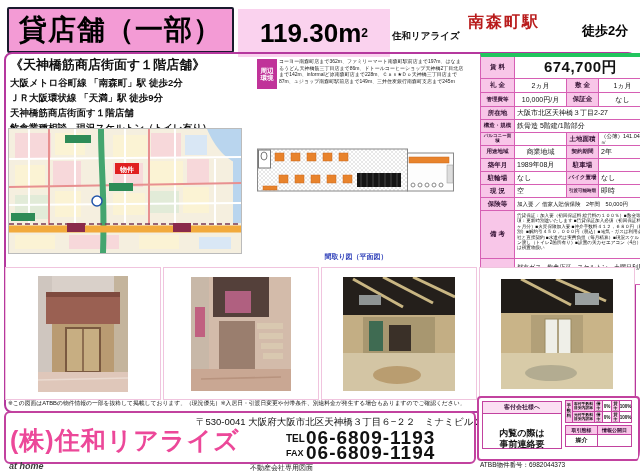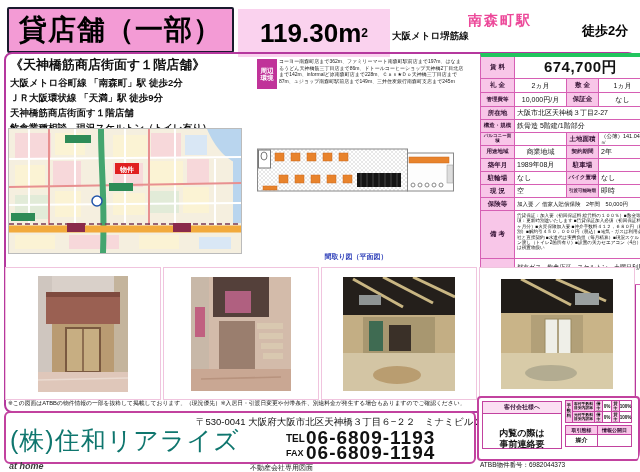--- a/index.html
+++ b/index.html
@@ -7,21 +7,21 @@
         font-family:"Liberation Sans","DejaVu Sans",sans-serif;color:#111;border-radius:21px;}
   .abs{position:absolute;}
   
   .type-box{left:7px;top:7px;width:223px;height:42px;background:#F39BD5;border:2px solid #1A1A2E;
             border-radius:2px;display:flex;align-items:center;justify-content:center;
             font-size:28px;font-weight:bold;color:#000;letter-spacing:1px;}
   .area-box{left:238px;top:9px;width:152px;height:48px;background:#FAD2EE;display:flex;
             align-items:center;justify-content:center;font-size:26px;font-weight:bold;color:#000;}
   .area-box sup{font-size:12px;}
   .line-name{left:392px;top:30px;font-size:9.5px;font-weight:bold;color:#111;}
-  .station-name{left:468px;top:12px;font-size:14px;font-weight:bold;letter-spacing:2px;color:#ec4899;}
+  .station-name{left:468px;top:12px;font-size:16px;font-weight:bold;letter-spacing:2px;color:#b91c1c;}
   .walk-time{left:582px;top:22px;font-size:13px;font-weight:bold;color:#000;}
   
   .main-frame{left:4px;top:52px;width:628px;height:357px;border:2px solid #B5389E;border-radius:8px;}
   
   .catch{left:10px;top:56px;width:246px;}
   .catch-title{font-size:13px;font-weight:bold;margin-bottom:3px;}
   .catch-line{font-size:9.5px;font-weight:bold;margin-bottom:2px;}
   
   .env-label{left:257px;top:59px;width:18px;height:28px;background:#C03399;color:#fff;
              font-size:6.5px;font-weight:bold;word-break:break-all;line-height:1.15;
@@ -51,21 +51,21 @@
   .feat{font-size:6px;line-height:7.5px;}
   
   .photo-box{top:267px;width:154px;height:131px;border:1px solid #F0C4DE;background:#fff;
              display:flex;align-items:center;justify-content:center;position:absolute;}
   
   .disclaimer{left:8px;top:399px;width:462px;font-size:5.8px;color:#111;}
   
   .pub-box{left:4px;top:411px;width:468px;height:49px;border:2px solid #C2429F;border-radius:6px;background:#fff;}
   .pub-license{left:12px;top:415px;font-size:10px;color:#111;}
   .pub-addr{left:196px;top:416px;font-size:9.5px;color:#111;}
-  .pub-name{left:10px;top:424px;font-size:25px;font-weight:normal;letter-spacing:1px;color:#0f766e;}
+  .pub-name{left:10px;top:424px;font-size:25px;font-weight:bold;letter-spacing:1px;color:#ec4899;}
   .tel-label{left:286px;top:433px;font-size:10px;font-weight:bold;}
   .tel-num{left:306px;top:427px;font-size:19px;font-weight:bold;letter-spacing:1px;}
   .fax-label{left:286px;top:448px;font-size:9px;font-weight:bold;}
   .fax-num{left:306px;top:442px;font-size:19px;font-weight:bold;letter-spacing:1px;}
   
   .agent-box{left:477px;top:396px;width:159px;height:61px;border:2px solid #C2429F;border-radius:4px;background:#fff;}
   .agent-sub{left:482px;top:401px;width:78px;height:46px;border:1.5px solid #C2429F;}
   .agent-head{height:11px;background:#FBDFF2;border-bottom:1px solid #C2429F;display:flex;
               align-items:center;justify-content:center;font-size:6px;font-weight:bold;color:#331133;}
   .agent-note{height:49px;display:flex;flex-direction:column;align-items:center;justify-content:center;
@@ -93,21 +93,21 @@
 <body>
 
 <div id="page">
 
   <div class="abs type-box">貸店舗（一部）</div>
   <div class="abs area-box">
     <span>119.30</span>
       <span>m</span>
       <sup>2</sup>
   </div>
-  <div class="abs line-name">大阪メトロ堺筋線</div>
+  <div class="abs line-name">住和リアライズ</div>
   <div class="abs station-name">南森町駅</div>
   <div class="abs walk-time">徒歩2分</div>
 
   <div class="abs main-frame"></div>
 
   <div class="abs catch">
     <div class="catch-title">《天神橋筋商店街面す１階店舗》</div>
     <div class="catch-line">大阪メトロ谷町線 「南森町」駅 徒歩2分</div>
     <div class="catch-line">ＪＲ大阪環状線 「天満」駅 徒歩9分</div>
     <div class="catch-line">天神橋筋商店街面す１階店舗</div>

